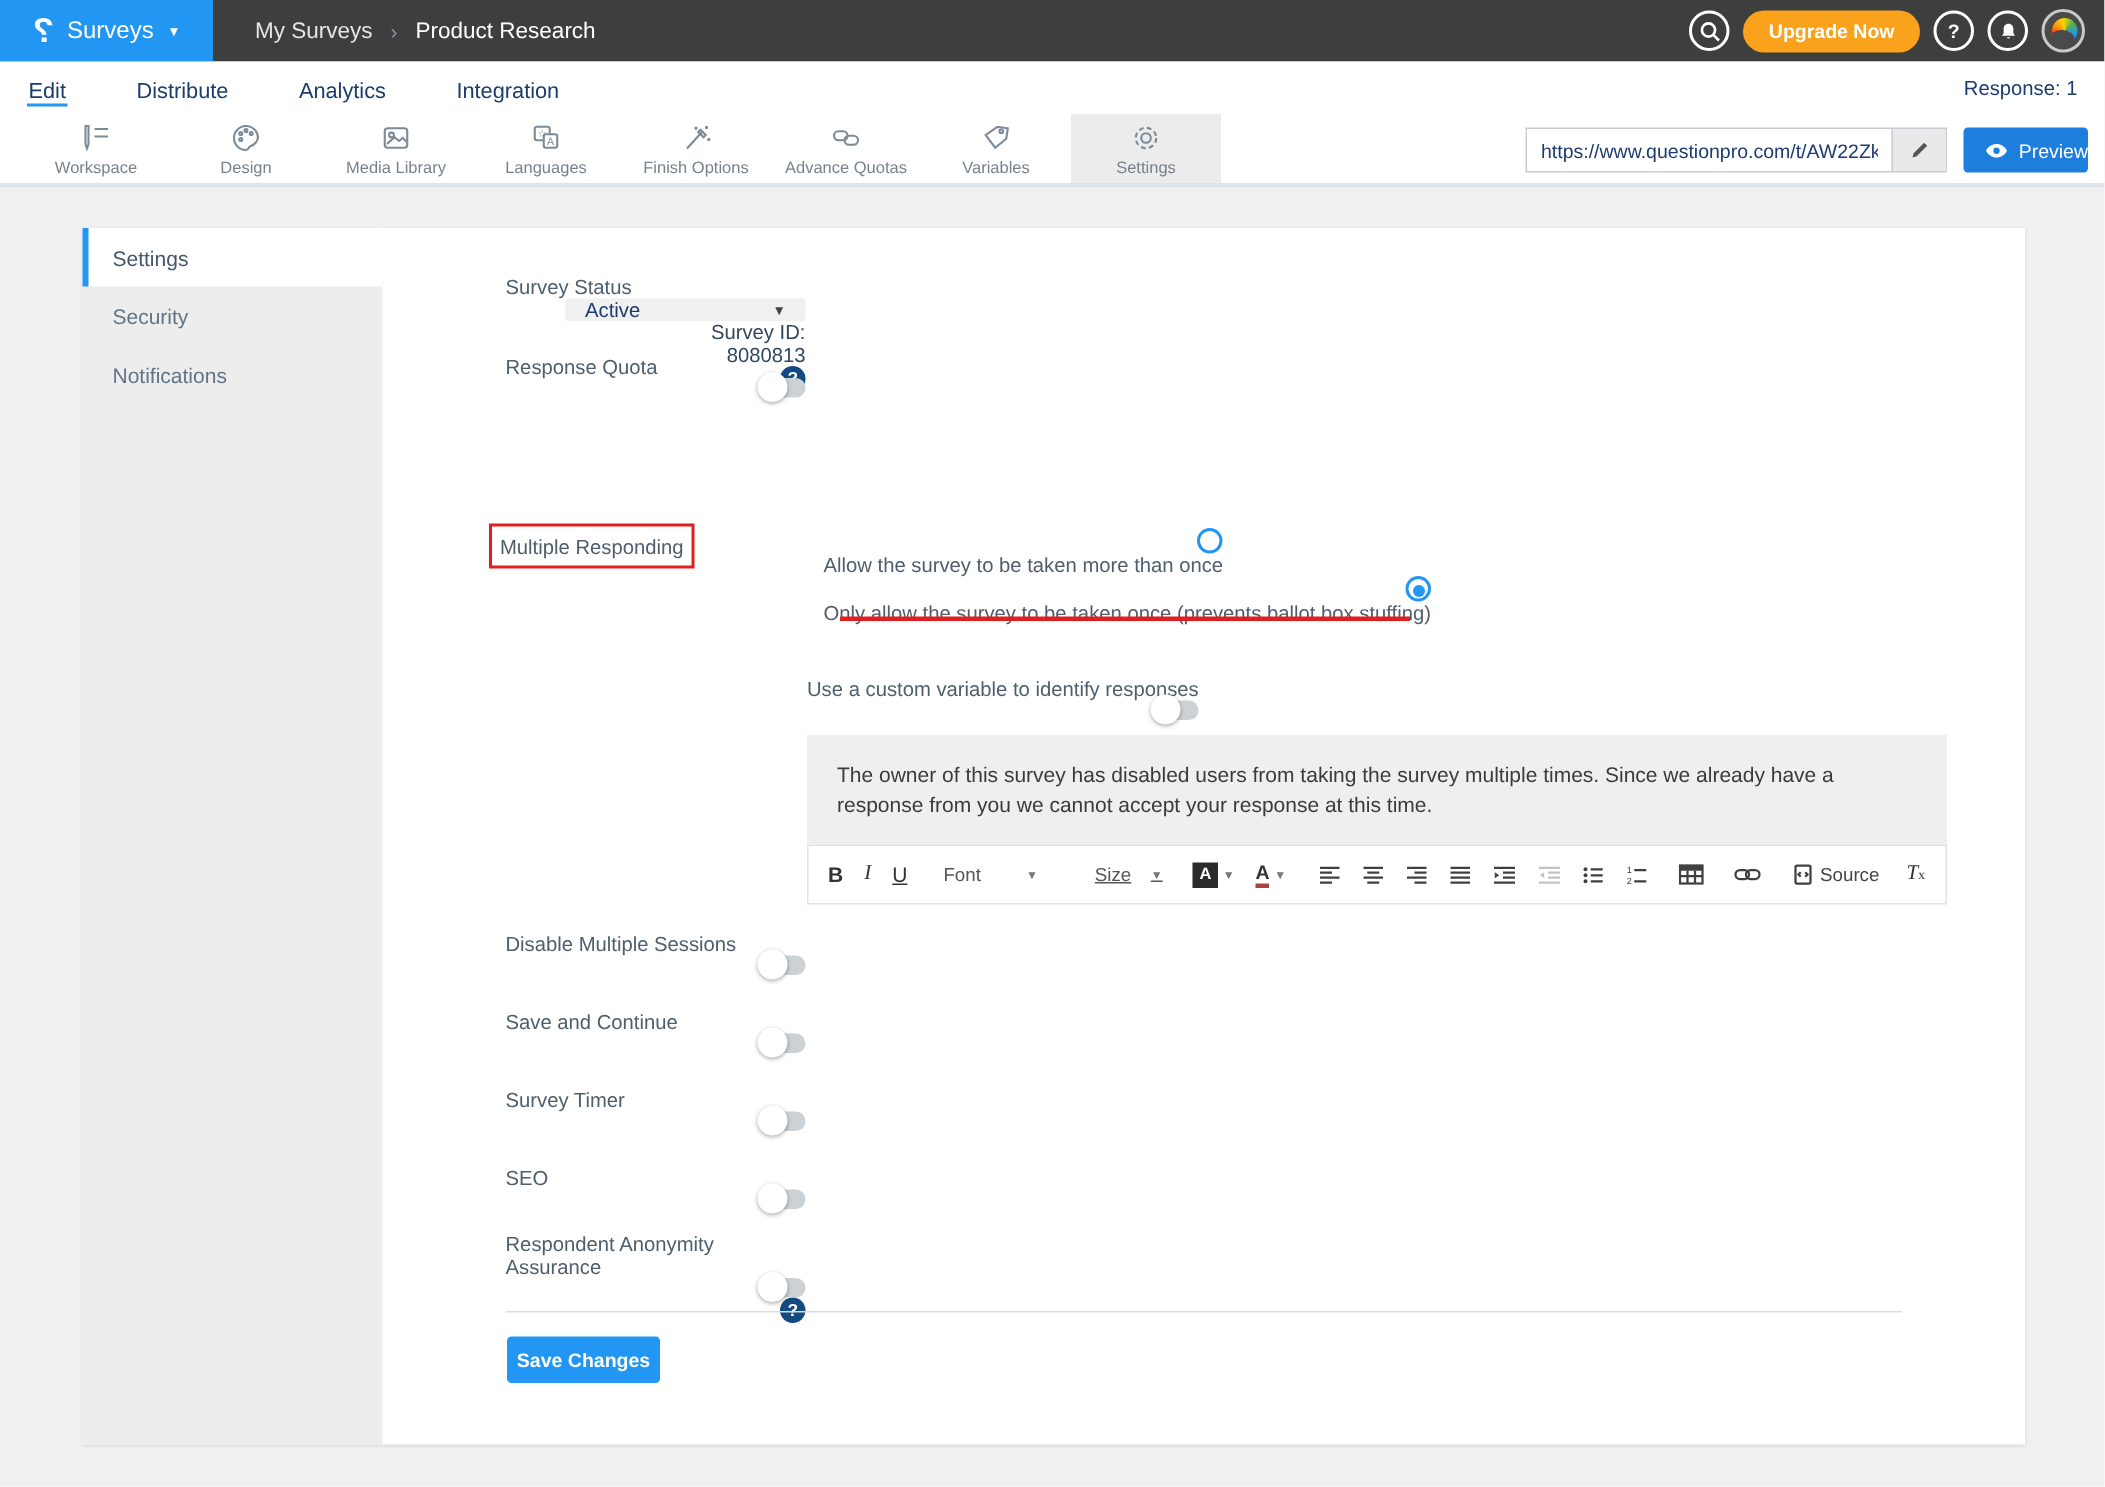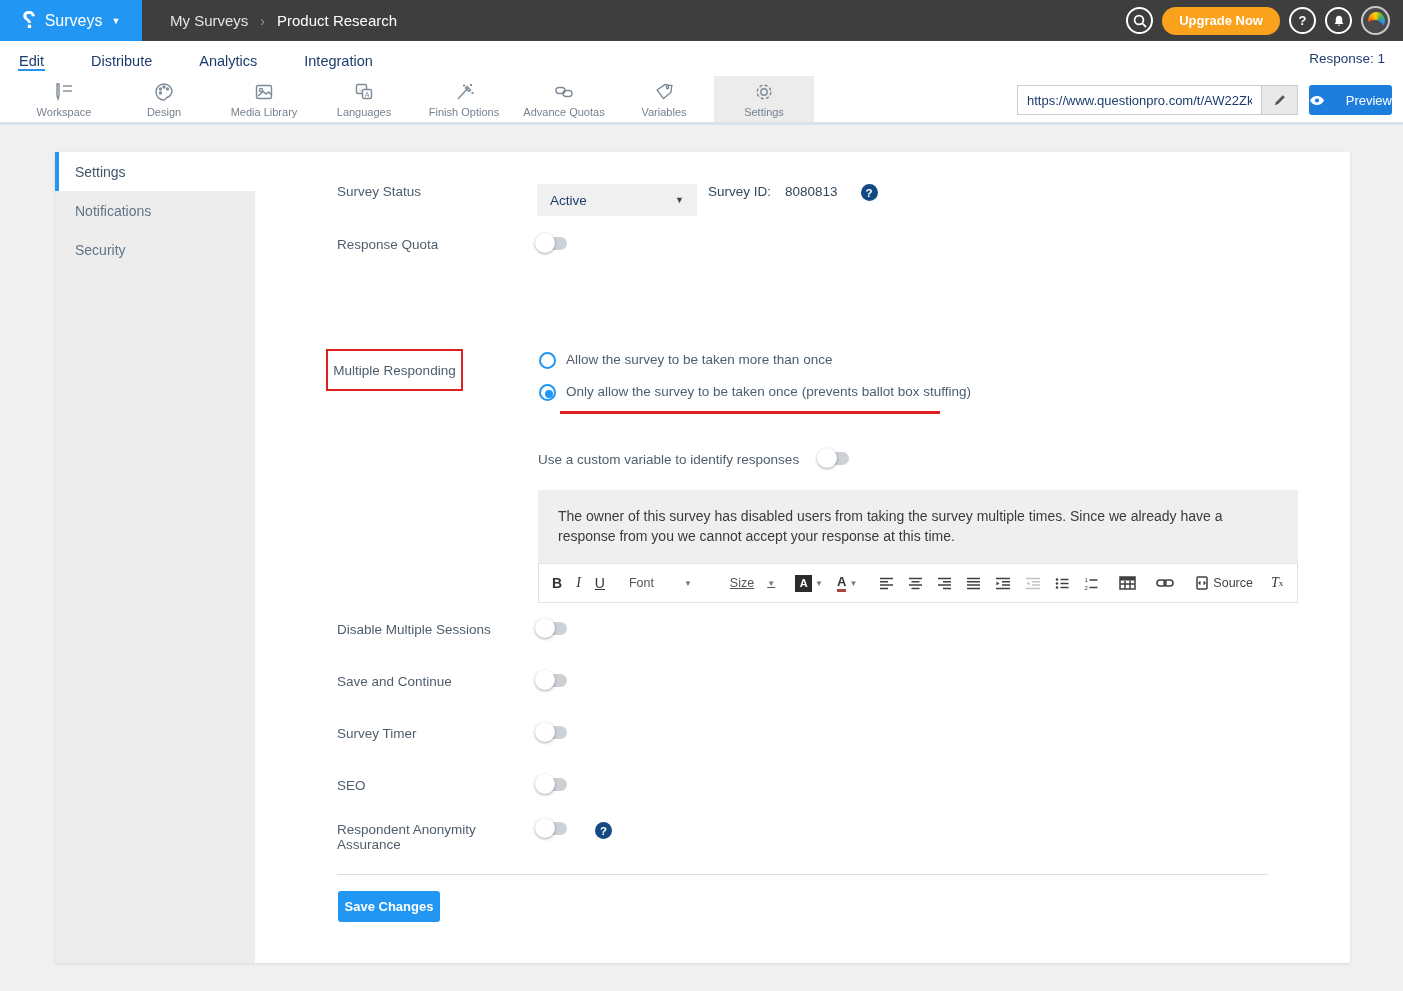--- a/index.html
+++ b/index.html
@@ -34,36 +34,36 @@
   .response { margin-left:auto; color:#1d3c6e; font-size:13.5px; }
   
   .toolbar { position:absolute; top:76px; left:0; width:1403px; height:49px; background:#fff; border-bottom:3px solid #dde3ea; }
   .tool-items { display:flex; height:46px; padding-left:14px; }
   .tool-item { width:100px; display:flex; flex-direction:column; align-items:center; justify-content:center; gap:3px; color:#76828e; font-size:11px; cursor:pointer; }
   .tool-item.selected { background:#ececec; }
   .tool-item svg { stroke:#7d8a97; fill:none; stroke-width:1.4; }
   .url-group { position:absolute; left:1017px; top:9px; width:281px; height:30px; border:1px solid #c9cdd2; background:#fff; display:flex; }
   .url-input { flex:1; border:none; outline:none; font-size:13px; color:#1d3c6e; padding:0 9px; background:transparent; font-family:"Liberation Sans",sans-serif; }
   .url-edit { width:36px; background:#e9e9e9; border-left:1px solid #c9cdd2; display:flex; align-items:center; justify-content:center; cursor:pointer; }
-  .preview-btn { position:absolute; left:1309px; top:9px; width:83px; height:30px; background:#1d7edd; color:#fff; border:none; border-radius:3px; display:flex; align-items:center; justify-content:space-between; gap:7px; font-size:13px; cursor:pointer; font-family:"Liberation Sans",sans-serif; }
+  .preview-btn { position:absolute; left:1309px; top:9px; width:83px; height:30px; background:#1d7edd; color:#fff; border:none; border-radius:3px; display:flex; align-items:center; justify-content:flex-end; gap:7px; font-size:13px; cursor:pointer; font-family:"Liberation Sans",sans-serif; }
   
   .card { position:absolute; left:55px; top:152px; width:1295px; height:811px; background:#fff; box-shadow:0 1px 3px rgba(0,0,0,0.10); }
   .sidebar { position:absolute; left:0; top:0; width:200px; height:811px; background:#ededed; }
   .side-item { height:39px; display:flex; align-items:center; padding-left:16px; font-size:14px; color:#61embedded7586; color:#617586; border-left:4px solid transparent; cursor:pointer; }
   .side-item.active { background:#fff; border-left-color:#2196f3; color:#43566a; }
   
   .label { color:#4e5e6d; font-size:13.5px; }
-  .row { position:absolute; display:flex; align-items:flex-start; height:32px; }
+  .row { position:absolute; display:flex; align-items:flex-end; height:32px;flex-direction:column; }
   .row .lbl-fixed { width:200px; }
   .toggle { width:30px; height:13px; background:#ccd1d6; border-radius:7px; position:relative; cursor:pointer; flex:0 0 auto; }
   .toggle::before { content:''; position:absolute; left:-2px; top:-4px; width:20px; height:20px; background:#fff; border-radius:50%; box-shadow:0 1px 3px rgba(0,0,0,0.35); }
   .select { width:160px; height:32px; background:#f0f0f1; border-radius:2px; display:flex; align-items:center; justify-content:space-between; padding:0 13px; color:#1d3c6e; font-size:13.5px; cursor:pointer; }
   .select .caret-dn { color:#444; font-size:9px; }
   .help { width:17px; height:17px; border-radius:50%; background:#134a81; color:#fff; font-size:11.5px; font-weight:700; display:flex; align-items:center; justify-content:center; cursor:pointer; flex:0 0 auto; }
-  .mr-box { position:absolute; left:271px; top:197px; width:137px; height:42px; border:2px solid #e02020; display:flex; align-items:center; justify-content:center; }
+  .mr-box { position:absolute; left:271px; top:197px; width:137px; height:30px; border:2px solid #e02020; display:flex; align-items:center; justify-content:center; }
   .radio { width:17px; height:17px; border:2px solid #2196f3; border-radius:50%; position:relative; cursor:pointer; flex:0 0 auto; }
   .radio.sel::after { content:''; position:absolute; left:3.5px; top:3.5px; width:8px; height:8px; border-radius:50%; background:#2196f3; }
   .radio-lbl { margin-left:10px; font-size:13.5px; color:#4e5e6d; }
   .red-underline { position:absolute; left:505px; top:259px; width:380px; height:3px; background:#e02020; }
   .msg-box { position:absolute; left:483px; top:338px; width:760px; height:73px; background:#efefef; padding:16px 20px 0; font-size:14px; color:#3b3b3b; line-height:1.45; cursor:text; }
   .editor { position:absolute; left:483px; top:411px; width:760px; height:40px; background:#fff; border:1px solid #e2e2e2; display:flex; align-items:center; padding:0 13px; gap:14px; }
   .ed-btn { color:#333; font-size:14px; cursor:pointer; display:flex; align-items:center; line-height:1; }
   .ed-b { font-weight:700; }
   .ed-i { font-style:italic; font-family:"Liberation Serif",serif; }
   .ed-u { text-decoration:underline; }
@@ -206,22 +206,22 @@
         <circle cx="8" cy="5.5" r="2.1" fill="#1d7edd"></circle>
       </svg>
     <span>Preview</span>
   </button>
 </div>
 
 <div class="card">
 
   <div class="sidebar">
     <div class="side-item active">Settings</div>
+    <div class="side-item">Security</div>
     <div class="side-item">Notifications</div>
-    <div class="side-item">Security</div>
   </div>
 
   <div class="row" style="left:282px; top:32px;">
     <span class="label lbl-fixed">Survey Status</span>
     <div class="select">
       <span>Active</span>
       <span class="caret-dn">▼</span>
     </div>
     <span class="label" style="margin-left:11px; color:#33475b;">Survey ID:</span>
     <span class="label" style="margin-left:14px; color:#33475b;">8080813</span>

